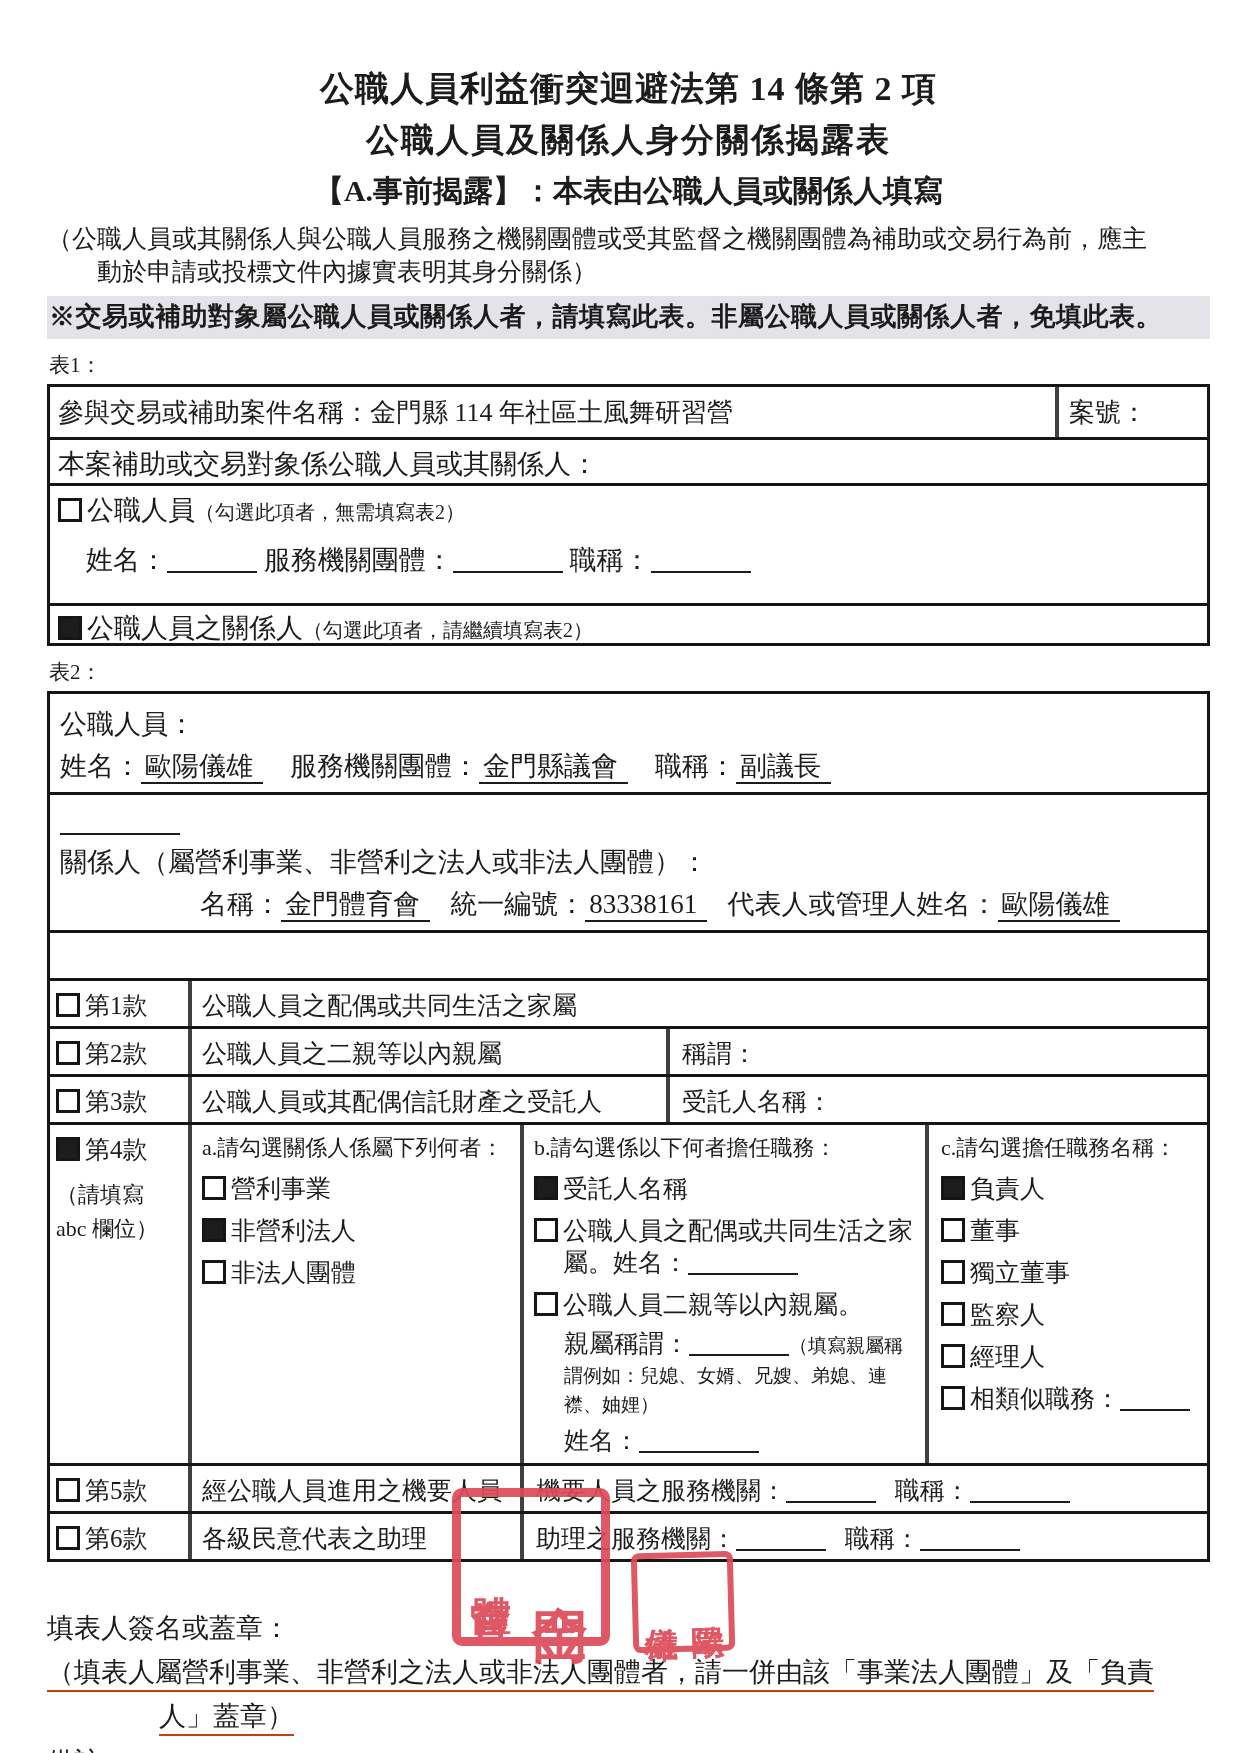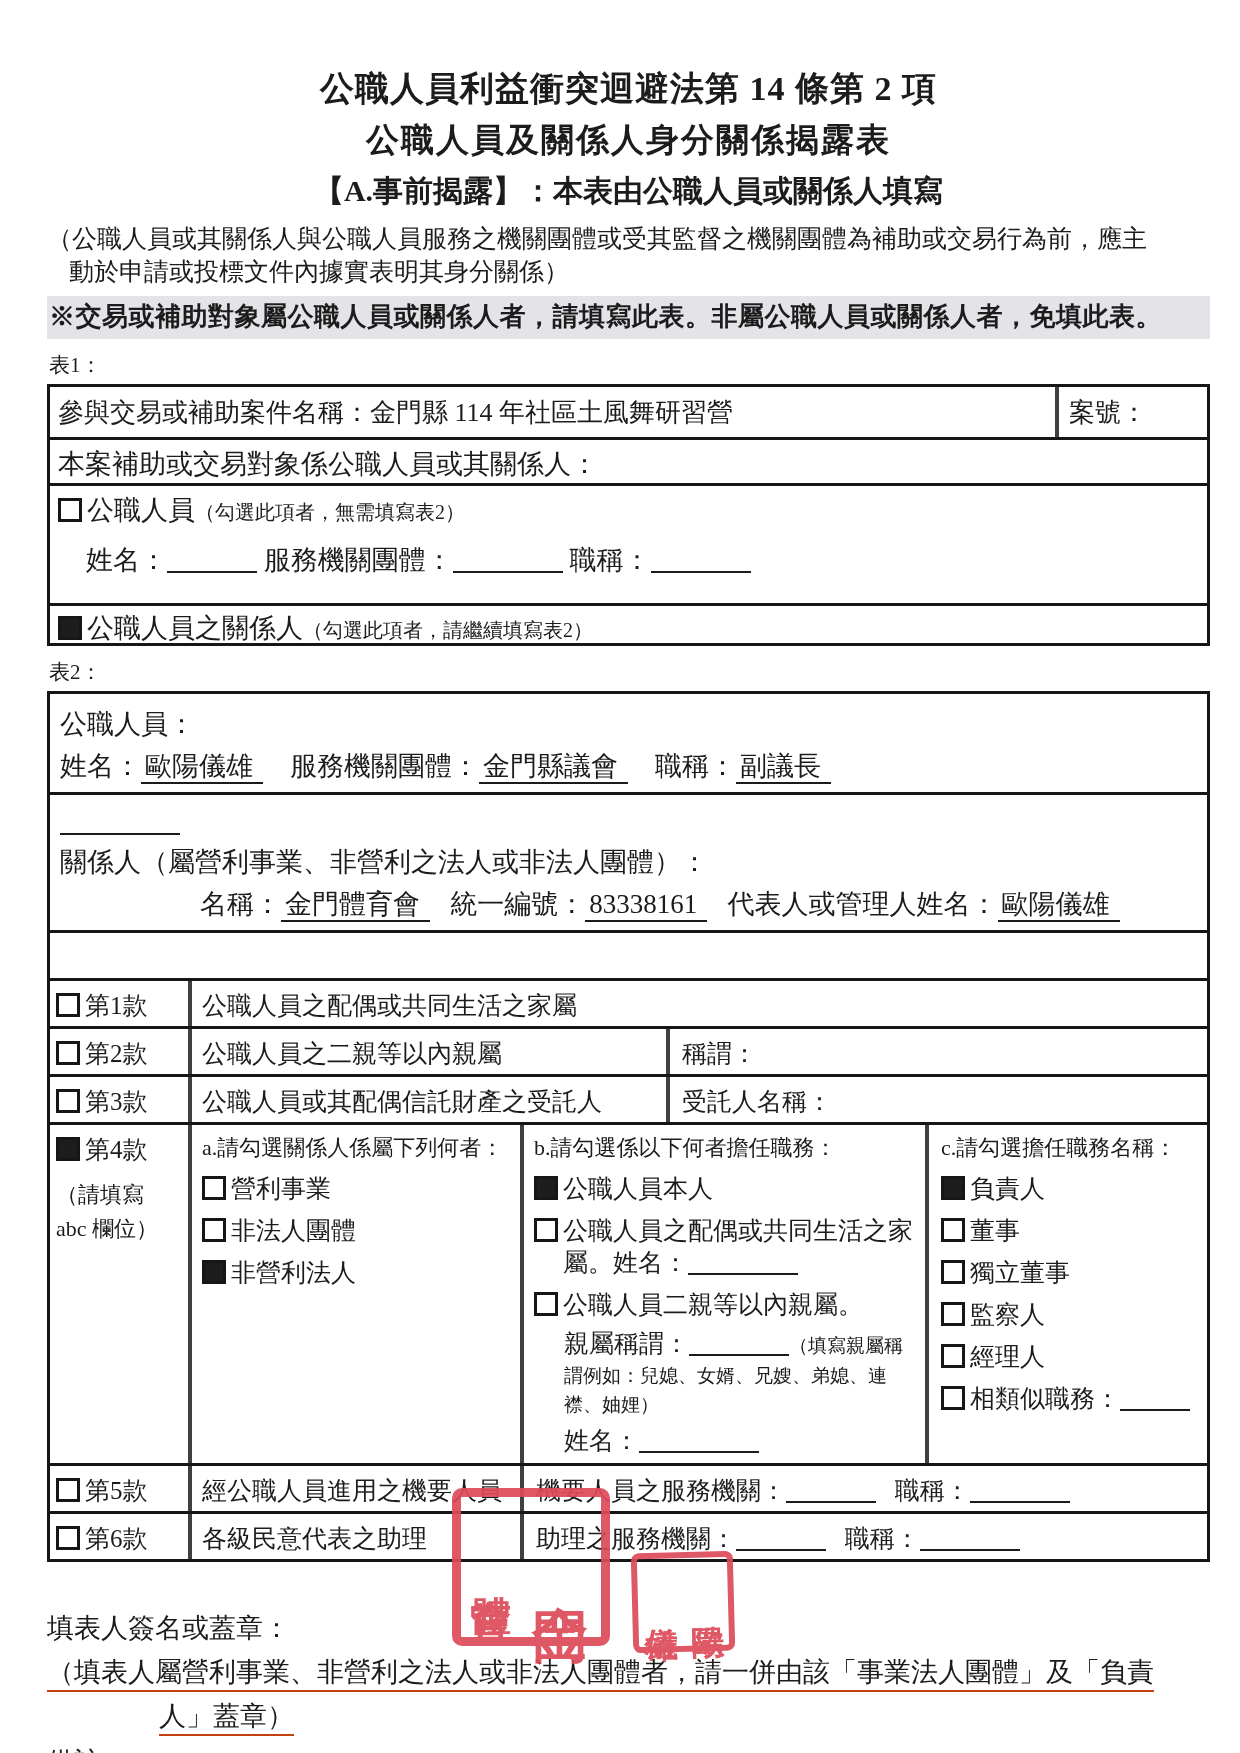--- a/index.html
+++ b/index.html
@@ -15,21 +15,21 @@
   }
   .content { position:absolute; left:47px; top:66px; width:1163px; }
 
   
   .titles { text-align:center; }
   .t1 { font-size:34px; font-weight:600; letter-spacing:1px; }
   .t2 { font-size:33px; font-weight:600; margin-top:6px; letter-spacing:2px; }
   .t3 { font-size:30px; font-weight:600; margin-top:8px; }
 
   .intro { font-size:25px; margin-top:10px; line-height:33px; }
-  .intro .l2 { margin-left:22px; }
+  .intro .l2 { margin-left:50px; }
 
   .hl-note {
     margin-top:8px;
     background:#e3e3e8;
     font-size:26px; font-weight:700;
     padding:3px 16px 5px 2px;
     letter-spacing:.5px;
   }
 
   .tbl-label { font-size:21px; margin:12px 0 5px 2px; }
@@ -207,34 +207,34 @@
           </div>
         </div>
 
         <div class="bcell r4col-a">
           <div class="coltitle">a.請勾選關係人係屬下列何者：</div>
           <div class="optln">
               <span class="cb"></span>
               <span>營利事業</span>
             </div>
           <div class="optln">
-              <span class="cb"></span>
-              <span>非法人團體</span>
-            </div>
-          <div class="optln">
               <span class="cb checked"></span>
               <span>非營利法人</span>
             </div>
+          <div class="optln">
+              <span class="cb"></span>
+              <span>非法人團體</span>
+            </div>
         </div>
 
         <div class="bcell r4col-b">
           <div class="coltitle">b.請勾選係以下何者擔任職務：</div>
           <div class="optln">
               <span class="cb checked"></span>
-              <span>公職人員本人</span>
+              <span>受託人名稱</span>
             </div>
           <div class="optln">
               <span class="cb"></span>
               <span><span>公職人員之配偶或共同生活之家屬。姓名：</span><span class="blank w110"></span></span>
             </div>
           <div class="optln">
               <span class="cb"></span>
               <span>公職人員二親等以內親屬。</span>
             </div>
           <div class="subln"><span>親屬稱謂：</span><span class="blank w100"></span><span class="kin-note">（填寫親屬稱謂例如：兒媳、女婿、兄嫂、弟媳、連襟、妯娌）</span></div>

